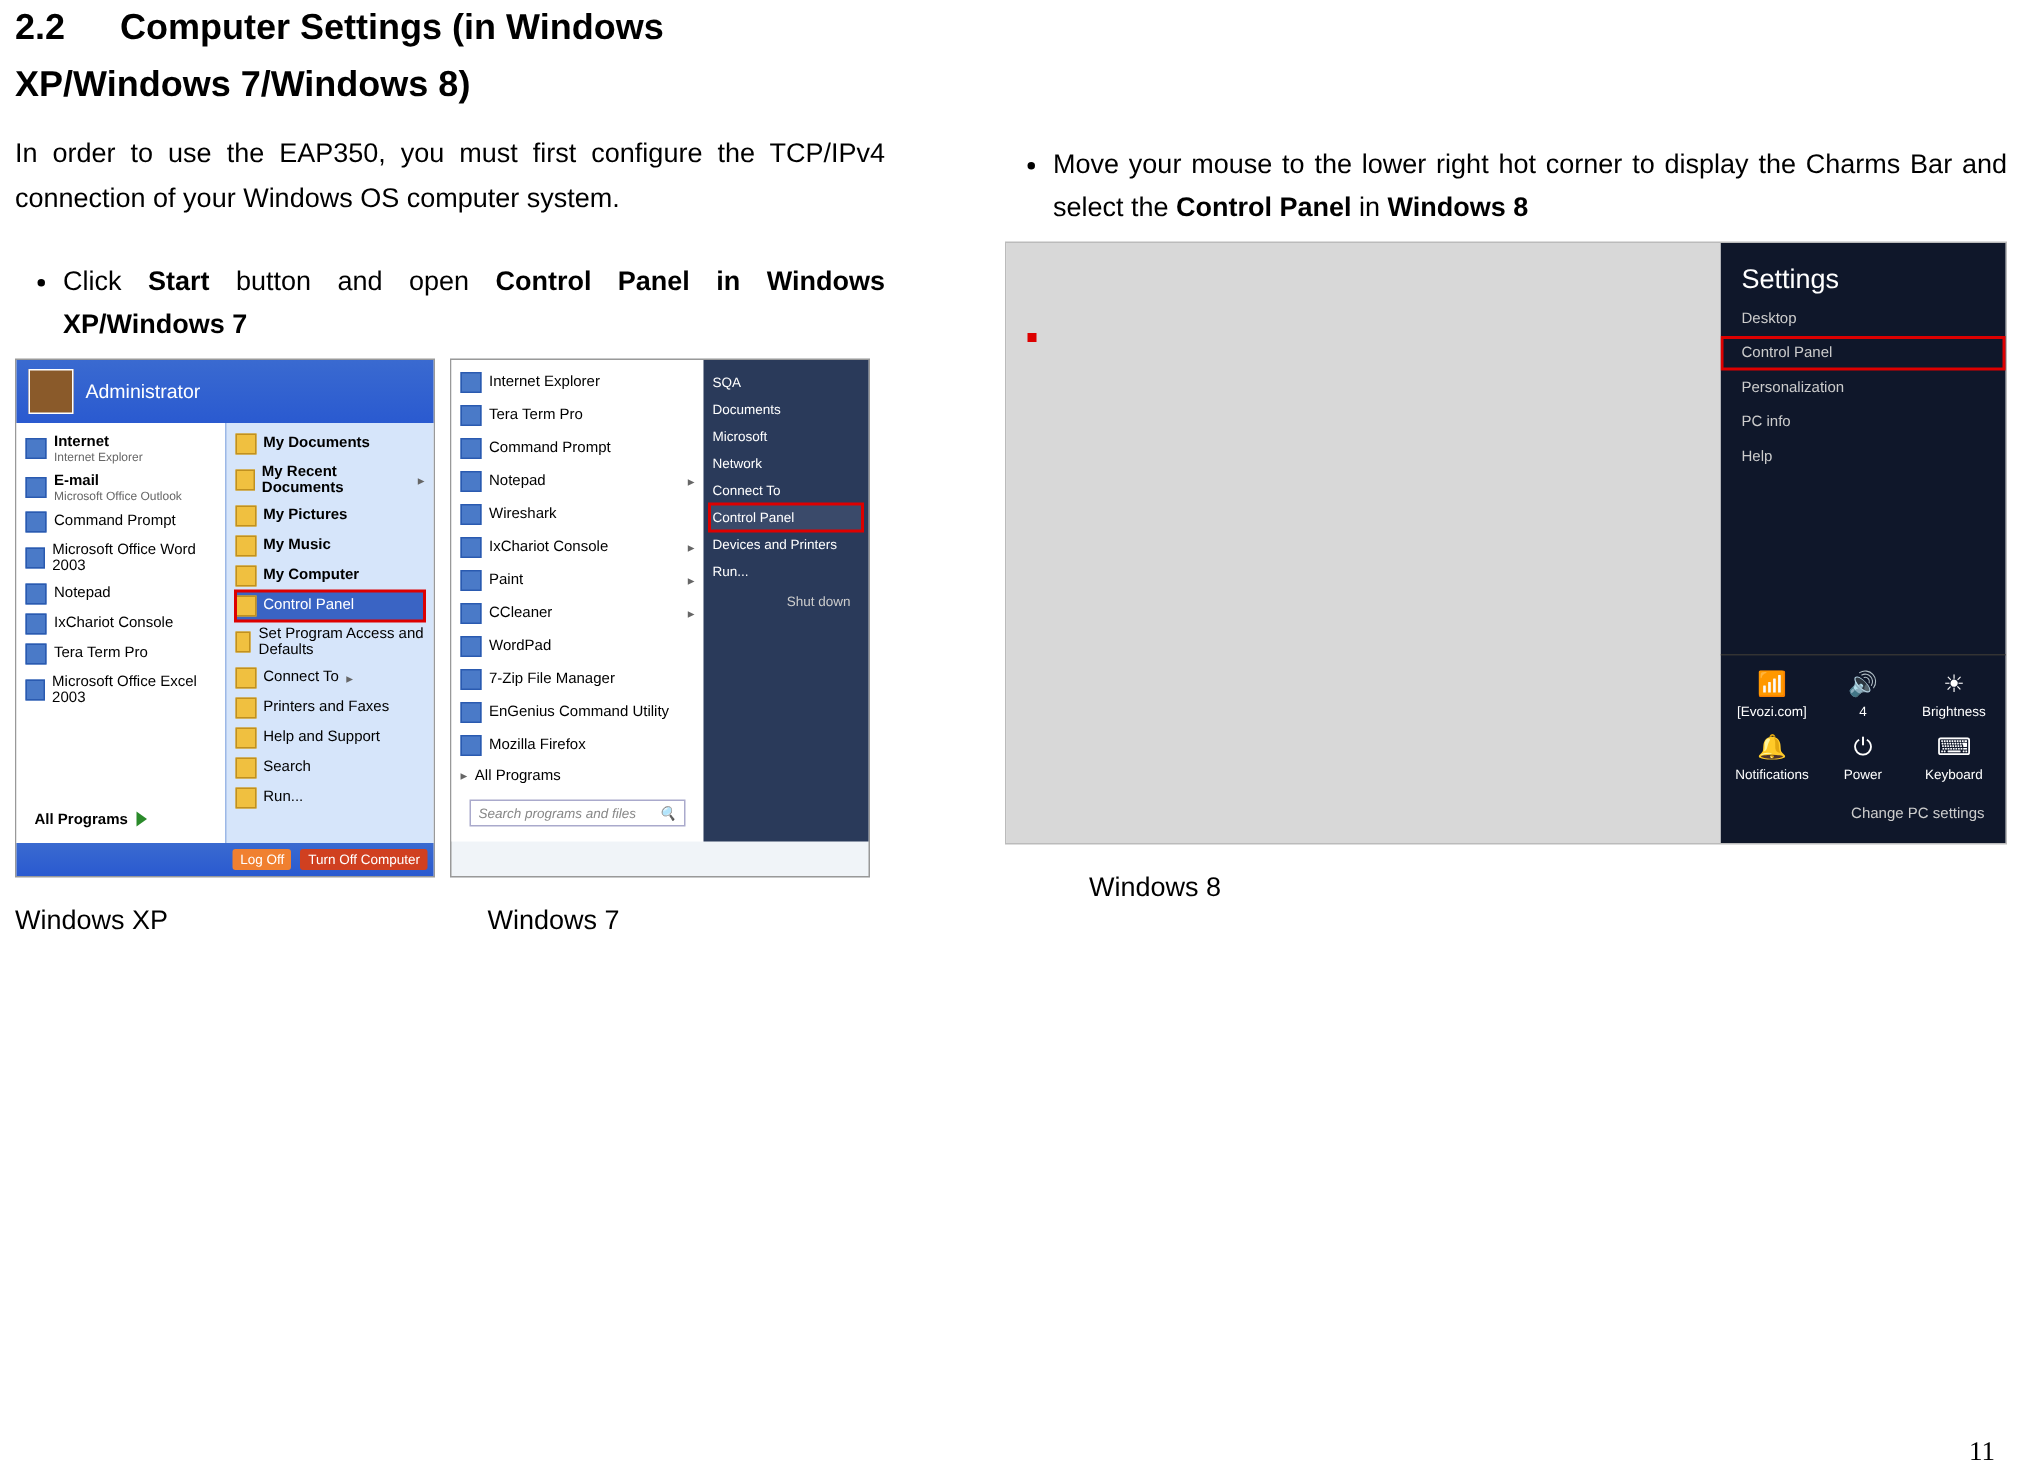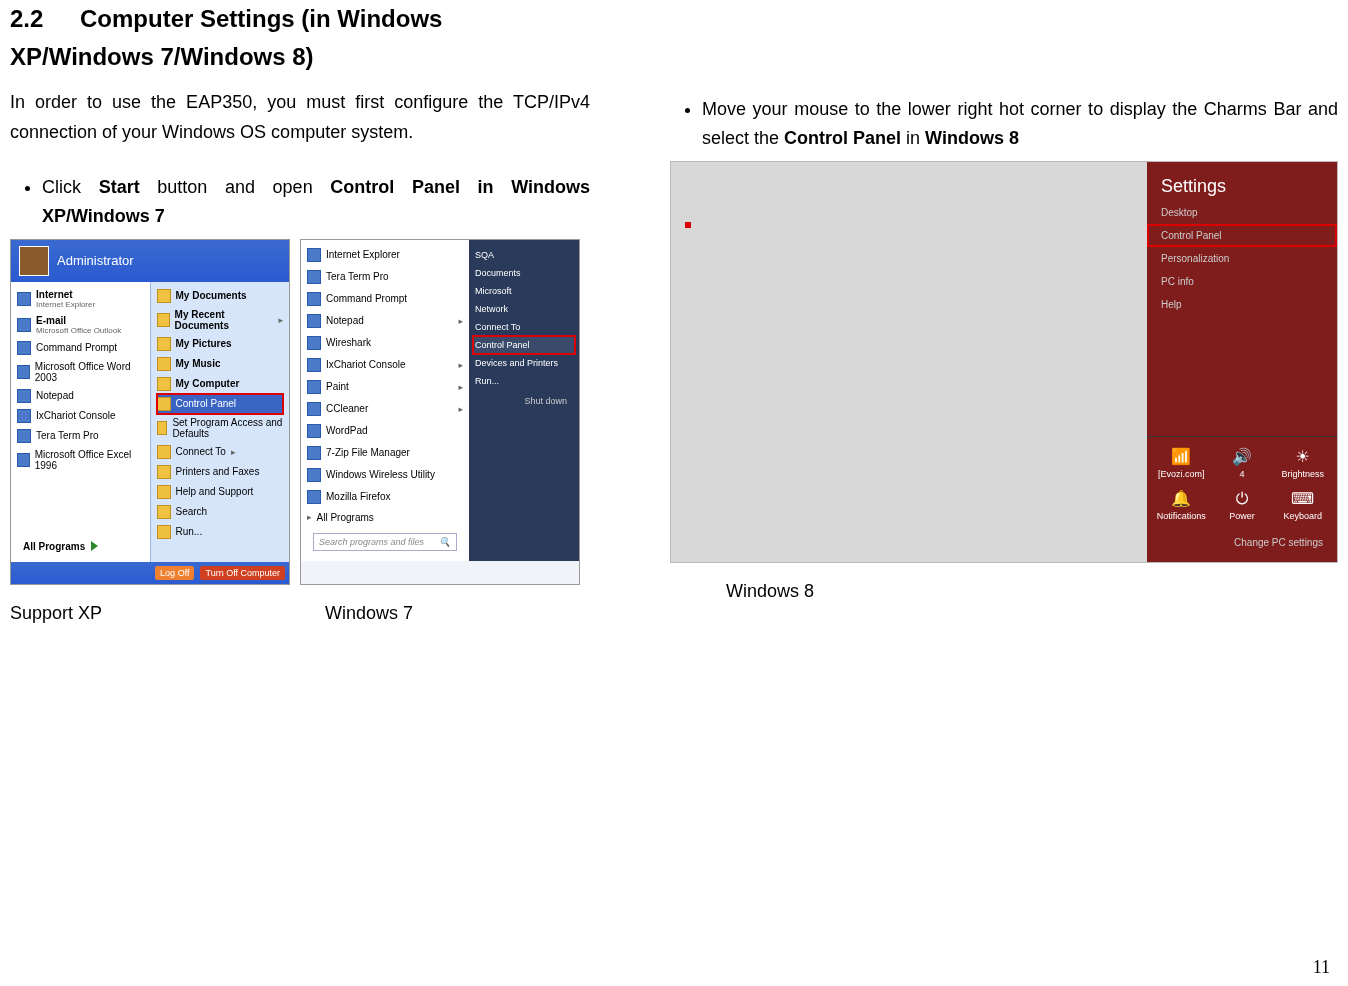--- a/index.html
+++ b/index.html
@@ -60,21 +60,21 @@
   .w7-right .ritem.hl{outline:2px solid #d00;outline-offset:-1px;background:#3a4a6a;}
   .w7-search{margin:6px;padding:3px 5px;border:1px solid #aac;background:#fff;color:#888;font-style:italic;font-size:9px;display:flex;justify-content:space-between;}
   .w7-shut{margin:4px;font-size:9px;color:#ccc;text-align:right;padding:2px 4px;}
   .chev{font-size:9px;color:#666;}
   .caption-row{display:flex; margin-top:18px;}
   .caption-row .c1{width:315px;}
   
   .w8-wrap{display:flex;border:1px solid #bbb;margin-top:6px;}
   .w8-desktop{flex:1;background:#d8d8d8;min-height:400px;position:relative;}
   .w8-desktop::after{content:"";position:absolute;left:14px;top:60px;width:6px;height:6px;background:#d00;}
-  .w8-charms{flex:0 0 190px;background:#7f1d1d;color:#fff;font-size:11px;display:flex;flex-direction:column;}
+  .w8-charms{flex:0 0 190px;background:#0f172a;color:#fff;font-size:11px;display:flex;flex-direction:column;}
   .w8-h{font-size:18px;font-weight:400;padding:14px 14px 4px;}
   .w8-link{padding:6px 14px;color:#ccc;font-size:10px;}
   .w8-link.hl{outline:2px solid #d00;outline-offset:-2px;}
   .w8-controls{margin-top:auto;display:grid;grid-template-columns:repeat(3,1fr);gap:4px;padding:8px 6px 4px;text-align:center;font-size:9px;border-top:1px solid #333;}
   .w8-controls .cell{padding:4px 0;}
   .w8-controls .ic{font-size:16px;line-height:1;margin-bottom:4px;}
   .w8-change{padding:8px 14px 14px;color:#ccc;font-size:10px;text-align:right;margin-left:34px;}
   .w8-cap{margin-top:18px;margin-left:56px;}
   .page-num{position:absolute;bottom:8px;right:18px;font-family:"Times New Roman",serif;}
 </style>
@@ -134,21 +134,21 @@
             <div class="xp-item">
                 <div class="xp-ic"></div>
                 <span>IxChariot Console</span>
               </div>
             <div class="xp-item">
                 <div class="xp-ic"></div>
                 <span>Tera Term Pro</span>
               </div>
             <div class="xp-item">
                 <div class="xp-ic"></div>
-                <span>Microsoft Office Excel 1996</span>
+                <span>Microsoft Office Excel 2003</span>
               </div>
             <div class="xp-allprog">
                 <span>All Programs</span>
                 <div class="tri"></div>
               </div>
           </div>
           <div class="xp-right">
             <div class="xp-item">
                 <div class="xp-ic"></div>
                 <span class="bold">My Documents</span>
@@ -253,21 +253,21 @@
             <div class="w7-item">
                 <div class="w7-ic"></div>
                 <span>WordPad</span>
               </div>
             <div class="w7-item">
                 <div class="w7-ic"></div>
                 <span>7-Zip File Manager</span>
               </div>
             <div class="w7-item">
                 <div class="w7-ic"></div>
-                <span>Windows Wireless Utility</span>
+                <span>EnGenius Command Utility</span>
               </div>
             <div class="w7-item">
                 <div class="w7-ic"></div>
                 <span>Mozilla Firefox</span>
               </div>
             <div class="w7-item">
                 <span class="chev">▸</span>
                 <span>All Programs</span>
               </div>
             <div class="w7-search">
@@ -284,21 +284,21 @@
             <div class="ritem hl">Control Panel</div>
             <div class="ritem">Devices and Printers</div>
             <div class="ritem">Run...</div>
             <div class="w7-shut">Shut down</div>
           </div>
         </div>
       </div>
     </div>
 
     <div class="caption-row">
-      <div class="c1">Support XP</div>
+      <div class="c1">Windows XP</div>
       <div>Windows 7</div>
     </div>
   </div>
 
   <div class="col-right">
     <ul class="bul">
       <li>
         <span>Move your mouse to the lower right hot corner to display the Charms Bar and select the </span><span class="bold">Control Panel</span><span> in </span><span class="bold">Windows 8</span>
       </li>
     </ul>

